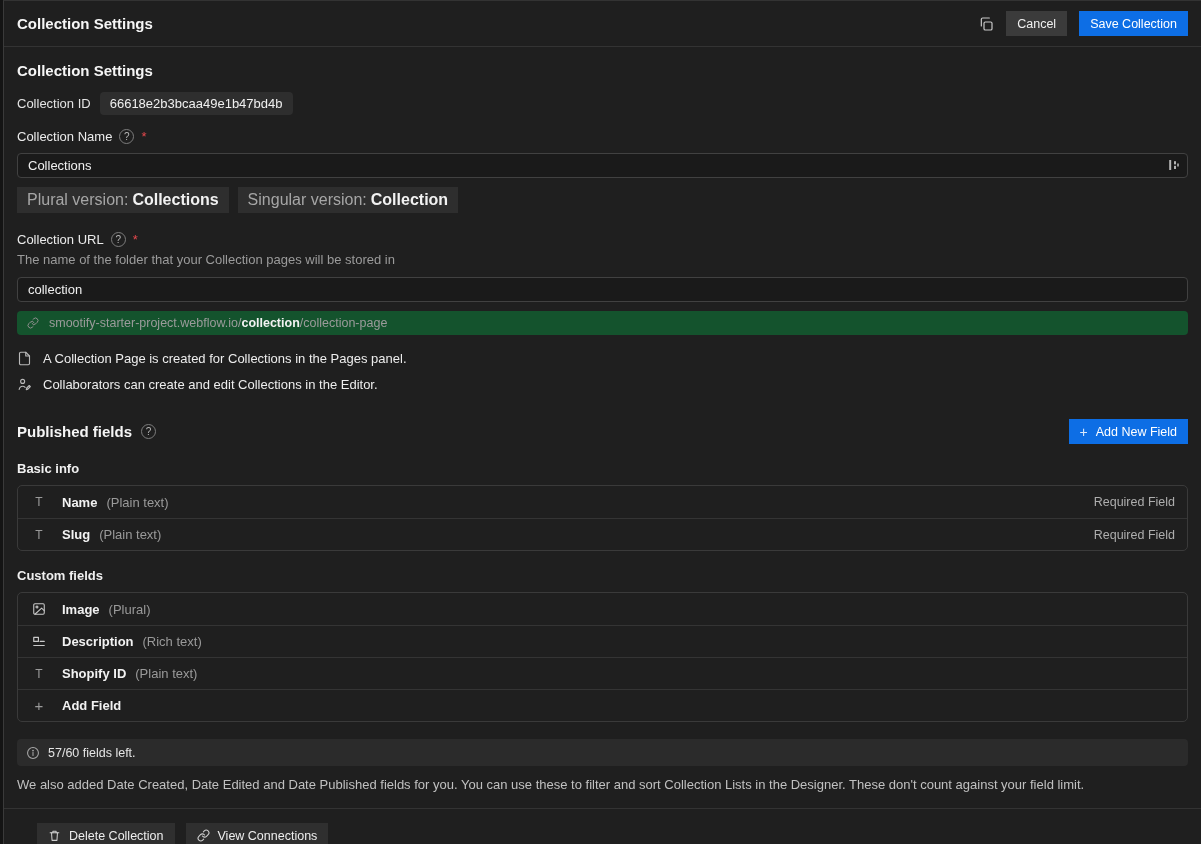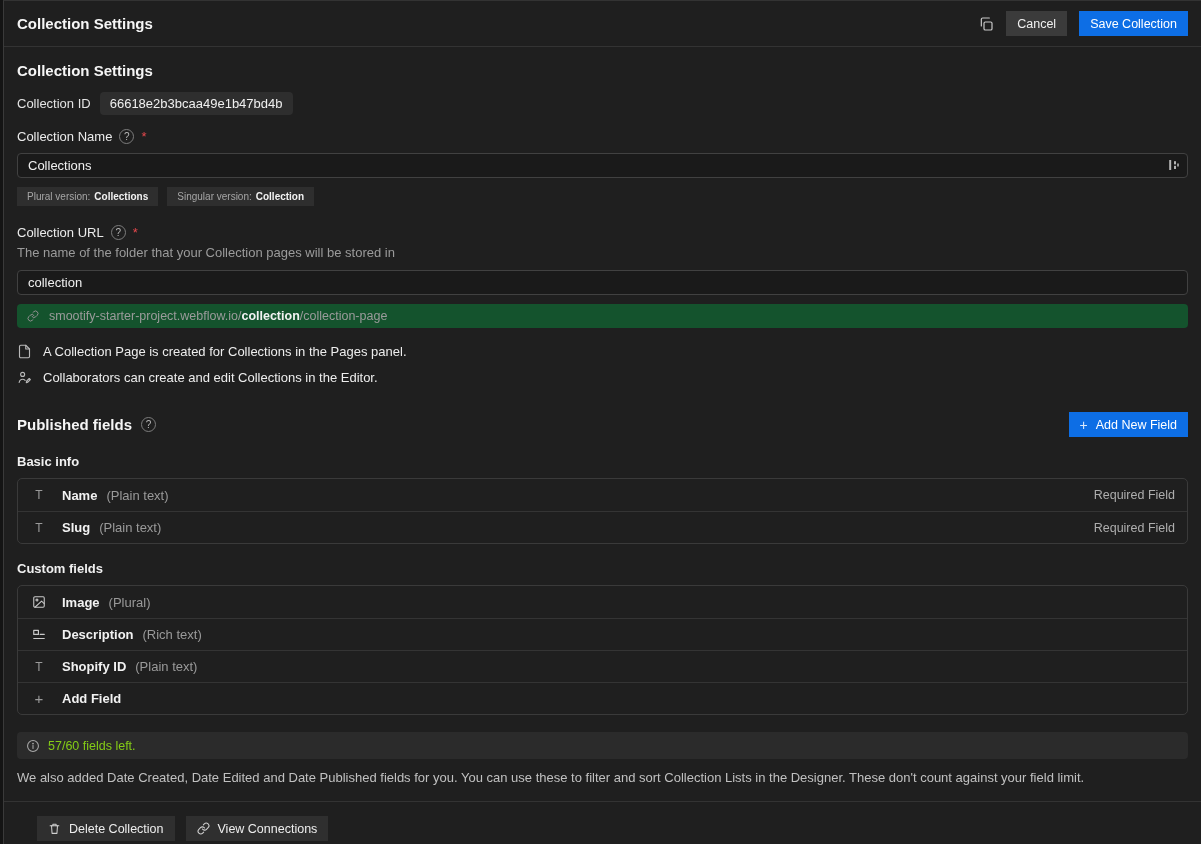--- a/index.html
+++ b/index.html
@@ -53,21 +53,21 @@
 
   .input-wrap { position:relative; margin-top:9px; }
   input.text {
     width:100%; height:25px; background:#1a1a1a; border:1px solid #414141;
     border-radius:4px; color:#f0f0f0; font-size:13px; padding:0 10px;
     font-family:inherit; outline:none;
   }
   .bind-icon { position:absolute; right:7px; top:5px; color:#b5b5b5; cursor:pointer; }
 
   .badge-row { margin-top:9px; display:flex; gap:9px; }
-  .vbadge { background:#2e2e2e; border-radius:0; padding:4px 10px; font-size:10px; color:#a6a6a6; }
+  .vbadge { background:#2e2e2e; border-radius:0; padding:4px 10px; font-size:16px; color:#a6a6a6; }
   .vbadge .val { color:#f2f2f2; font-weight:600; margin-left:4px; }
 
   .help-text { margin-top:5px; font-size:13px; color:#9b9b9b; }
 
   .url-preview {
     margin-top:9px; height:24px; background:#14532d; border-radius:4px;
     display:flex; align-items:center; gap:10px; padding:0 10px;
     font-size:12.5px; color:#9b9b9b;
   }
   .url-preview .slug { color:#f2f2f2; font-weight:600; }
@@ -95,21 +95,21 @@
   .fname { color:#f2f2f2; font-weight:600; }
   .ftype { color:#9a9a9a; margin-left:9px; }
   .fspacer { flex:1; }
   .freq { color:#aeaeae; font-size:12.5px; }
   .addrow .plus { font-size:15px; color:#9a9a9a; }
   .addrow .fname { font-weight:600; }
 
   .fields-left {
     margin-top:17px; background:#2b2b2b; border-radius:4px; height:27px;
     display:flex; align-items:center; gap:8px; padding:0 9px;
-    font-size:12.5px; color:#84cc16;
+    font-size:12.5px; color:#e5e5e5;
   }
   .fields-left .ic { color:#a9a9a9; }
 
   .note { margin-top:11px; font-size:13px; color:#c0c0c0; }
 
   .footer {
     margin-top:16px; border-top:1px solid #333;
     padding:14px 13px 0;
   }
   .footer-inner { display:flex; gap:11px;padding-left:20px; }

